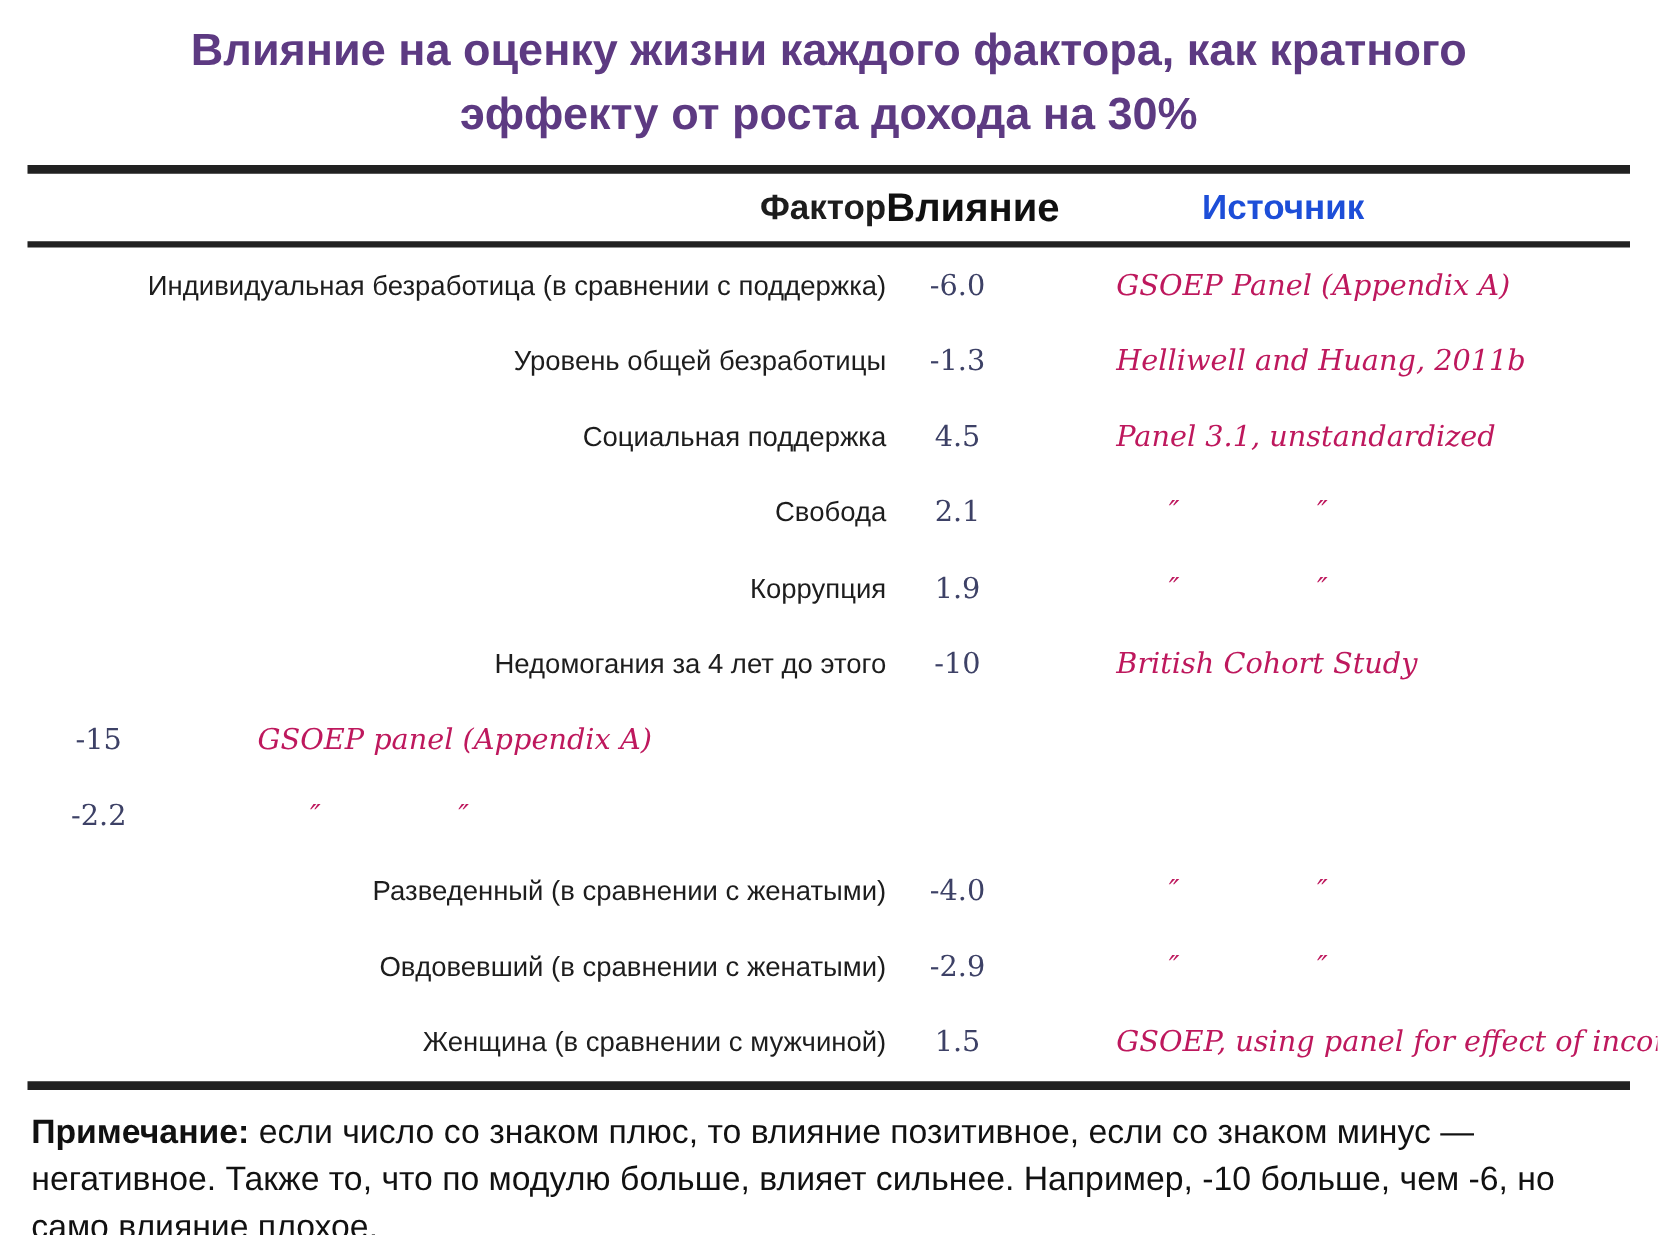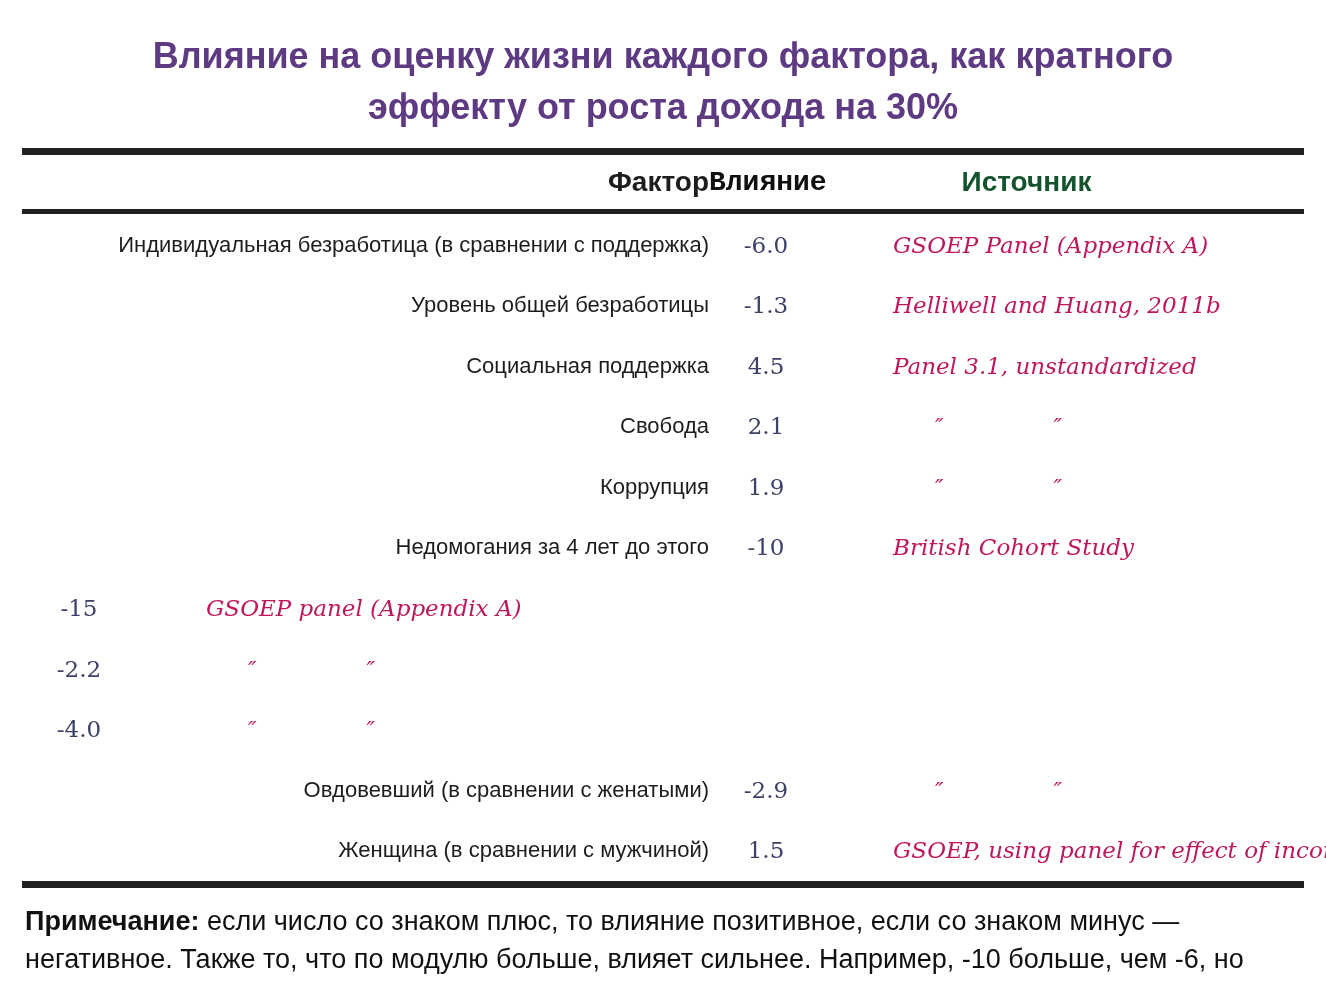--- a/index.html
+++ b/index.html
@@ -7,21 +7,21 @@
   body {
     width: 1326px;
     height: 988px;
     background: #ffffff;
     font-family: "Liberation Sans", sans-serif;
     overflow: hidden;
   }
   .page { padding: 6px 22px 0 22px; }
 
   .title {
-    margin: 24px 50px 16px 50px;
+    margin: 8px 50px 16px 50px;
     text-align: center;
     font-size: 36px;
     font-weight: 700;
     line-height: 1.42;
     color: #5d3a82;
   }
 
   .rule { background: #212121; }
   .rule.thick { height: 7px; }
   .rule.mid { height: 5px; }
@@ -41,39 +41,39 @@
 
   .cell.impact {
     width: 150px;
     padding-right: 36px;
     text-align: center;
     font-family: "DejaVu Serif", serif;
     font-size: 23px;
     color: #3d4166;
   }
   .row.header .cell.impact {
-    font-family: Liberation Mono, monospace;
-    font-size: 28px;
+    font-family: Liberation Sans, sans-serif;
+    font-size: 32px;
     color: #101010;
   }
 
   .cell.source {
     width: 445px;
     padding-left: 34px;
     font-family: "DejaVu Serif", serif;
     font-style: italic;
     font-size: 23px;
     color: #be185d;
     white-space: nowrap;
   }
   .row.header .cell.source {
     font-family: "Liberation Sans", sans-serif;
     font-style: normal;
     font-size: 28px;
-    color: #14532d;
+    color: #1d4ed8;
     text-align: center;
     padding-left: 0;
     padding-right: 110px;
   }
 
   .ditto-pair { display: inline-block; margin-left: 42px; }
   .ditto-pair .ditto { font-style: italic; }
   .ditto-pair .ditto + .ditto { margin-left: 110px; }
 
   .note {
@@ -136,20 +136,21 @@
         </div>
         <div class="row body">
           <div class="cell impact">-15</div>
           <div class="cell source">GSOEP panel (Appendix A)</div>
         </div>
         <div class="row body">
           <div class="cell impact">-2.2</div>
           <div class="cell source"><span class="ditto-pair"><span class="ditto">″</span><span class="ditto">″</span></span></div>
         </div>
         <div class="row body">
+          <div class="cell factor">Разведенный (в сравнении с женатыми)</div>
           <div class="cell impact">-4.0</div>
           <div class="cell source"><span class="ditto-pair"><span class="ditto">″</span><span class="ditto">″</span></span></div>
         </div>
         <div class="row body">
           <div class="cell factor">Овдовевший (в сравнении с женатыми)</div>
           <div class="cell impact">-2.9</div>
           <div class="cell source"><span class="ditto-pair"><span class="ditto">″</span><span class="ditto">″</span></span></div>
         </div>
         <div class="row body">
           <div class="cell factor">Женщина (в сравнении с мужчиной)</div>

